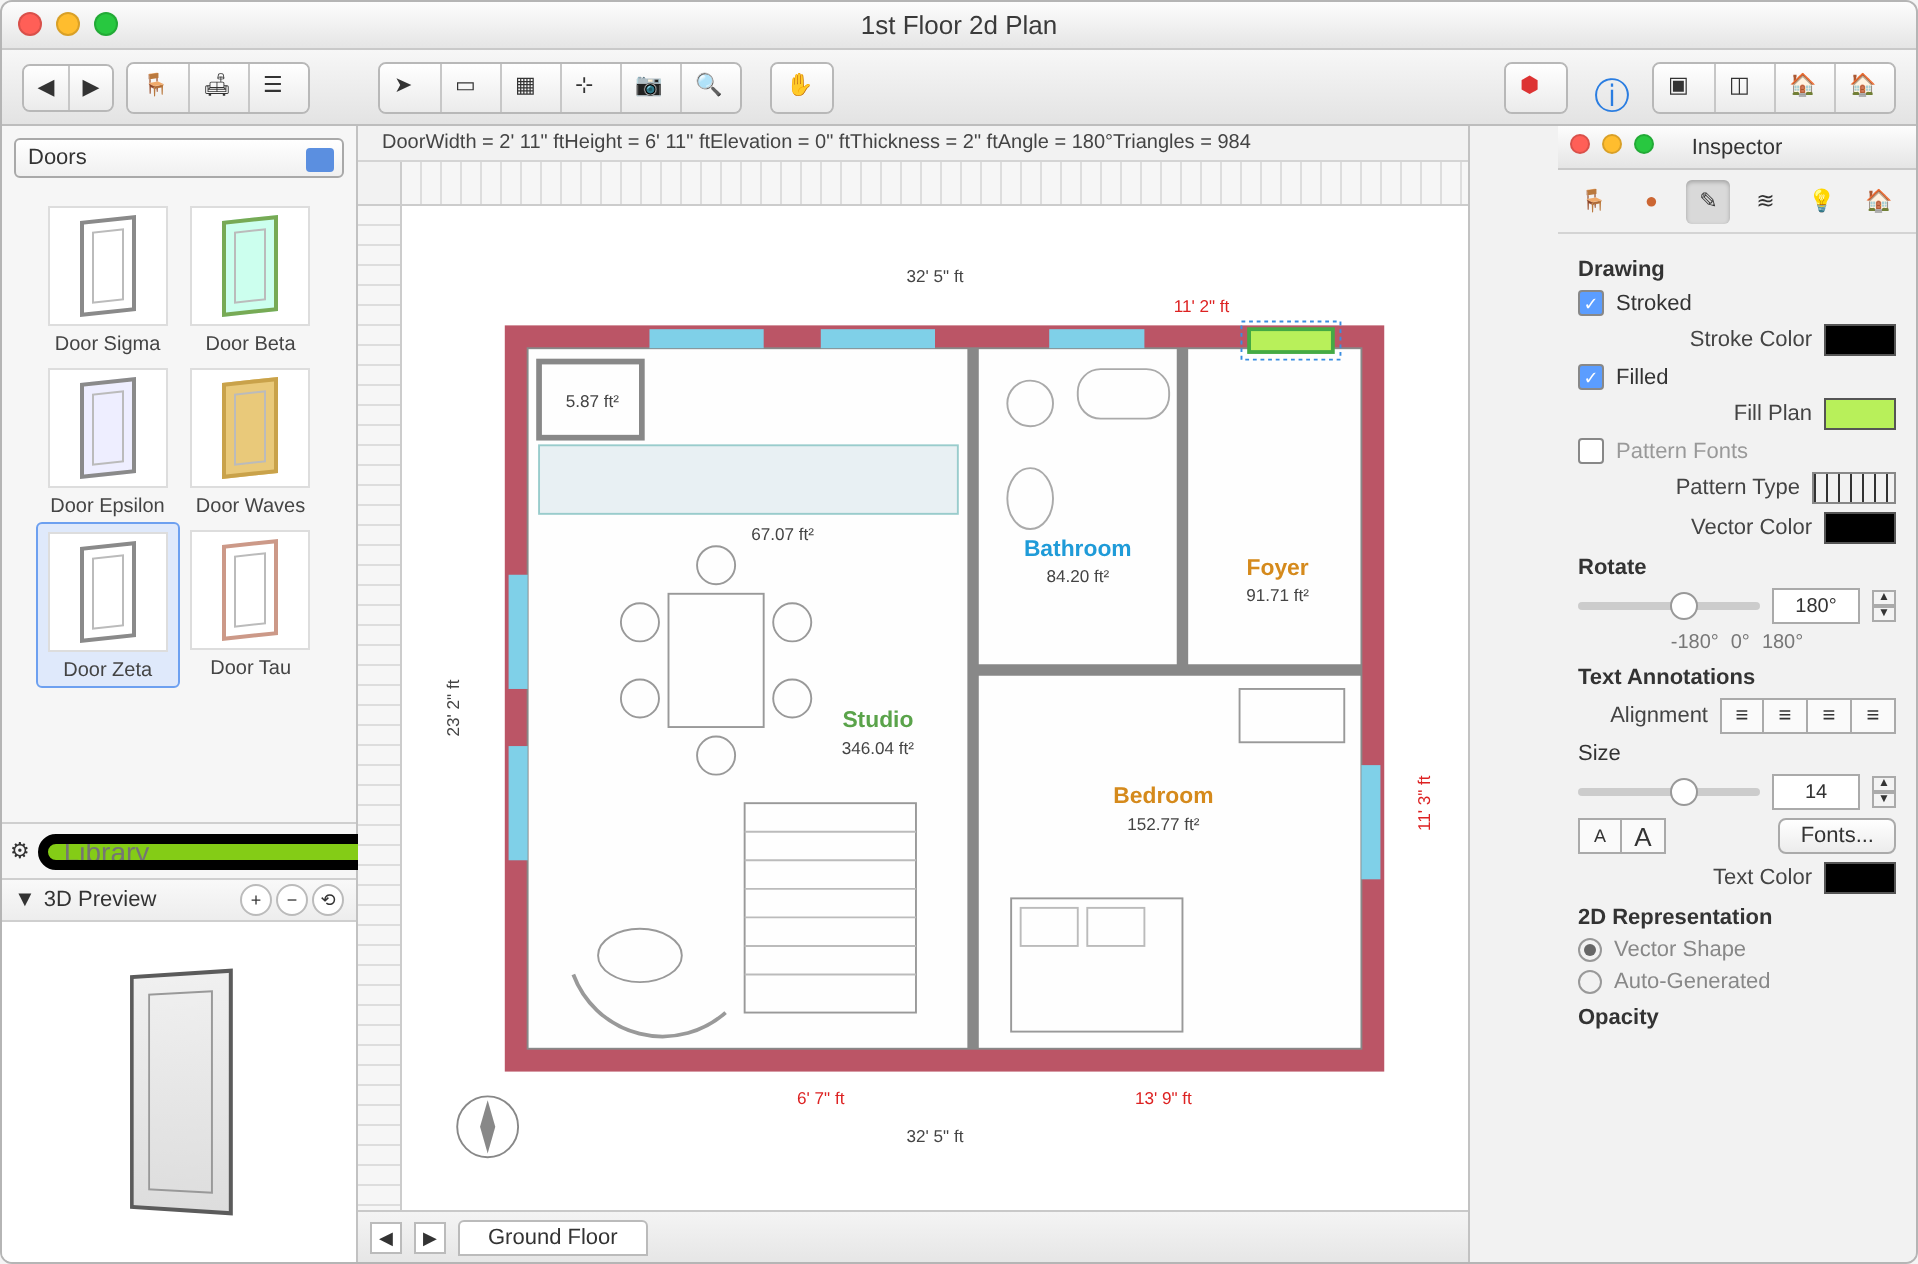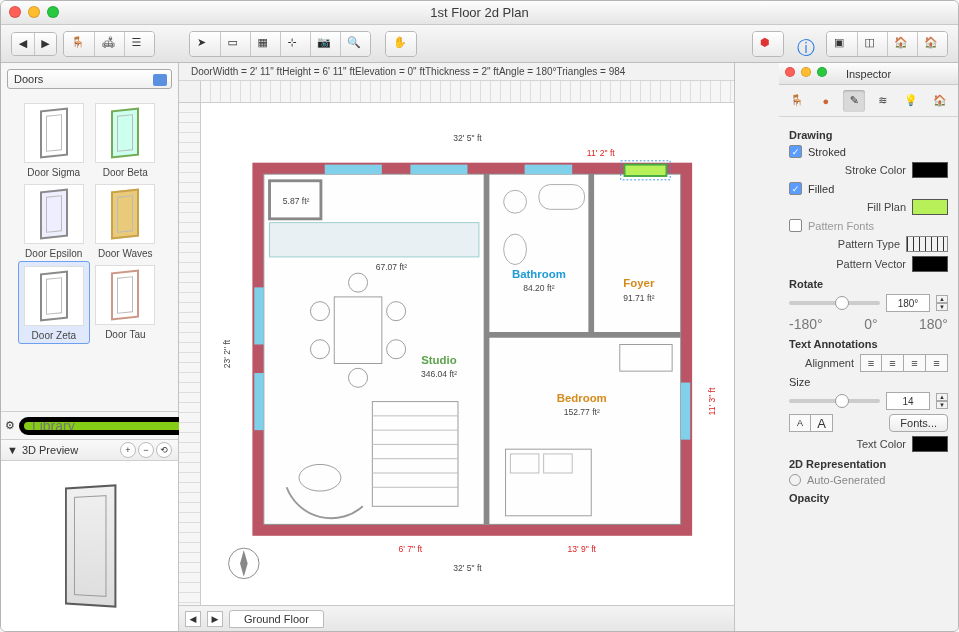--- a/index.html
+++ b/index.html
@@ -364,33 +364,33 @@
         </div>
         <div class="row">
           <span class="cbox empty"></span>
           <span style="flex:1;color:#999">Pattern Fonts</span>
         </div>
         <div class="row">
           <label>Pattern Type</label>
           <div class="pat-swatch"></div>
         </div>
         <div class="row">
-          <label>Pattern Vector</label>
+          <label>Vector Color</label>
           <div class="swatch" style="background:#000"></div>
         </div>
         <div class="sect-title">Rotate</div>
         <div class="row">
           <div class="slider" style="--pos:100%"></div>
           <div class="numfield">180°</div>
           <div class="step">
               <span>▲</span>
               <span>▼</span>
             </div>
         </div>
-        <div class="row" style="font-size:14px;color:#777;justify-content:space-between">
+        <div class="row" style="font-size:10px;color:#777;justify-content:center">
           <span>-180°</span>
           <span>0°</span>
           <span>180°</span>
         </div>
         <div class="sect-title">Text Annotations</div>
         <div class="row">
           <label>Alignment</label>
           <div class="align-grp">
             <div class="align-btn">≡</div>
             <div class="align-btn">≡</div>
@@ -416,20 +416,24 @@
           </div>
           <div style="flex:1"></div>
           <div class="fonts-btn">Fonts...</div>
         </div>
         <div class="row">
           <label>Text Color</label>
           <div class="swatch" style="background:#000"></div>
         </div>
         <div class="sect-title">2D Representation</div>
         <div class="row" style="justify-content:flex-start">
+          <span class="radio on"></span>
+          <span style="color:#888">Vector Shape</span>
+        </div>
+        <div class="row" style="justify-content:flex-start">
           <span class="radio"></span>
           <span style="color:#888">Auto-Generated</span>
         </div>
         <div class="sect-title">Opacity</div>
       </div>
     </div>
   </div>
 </div>
 
 </body></html>

